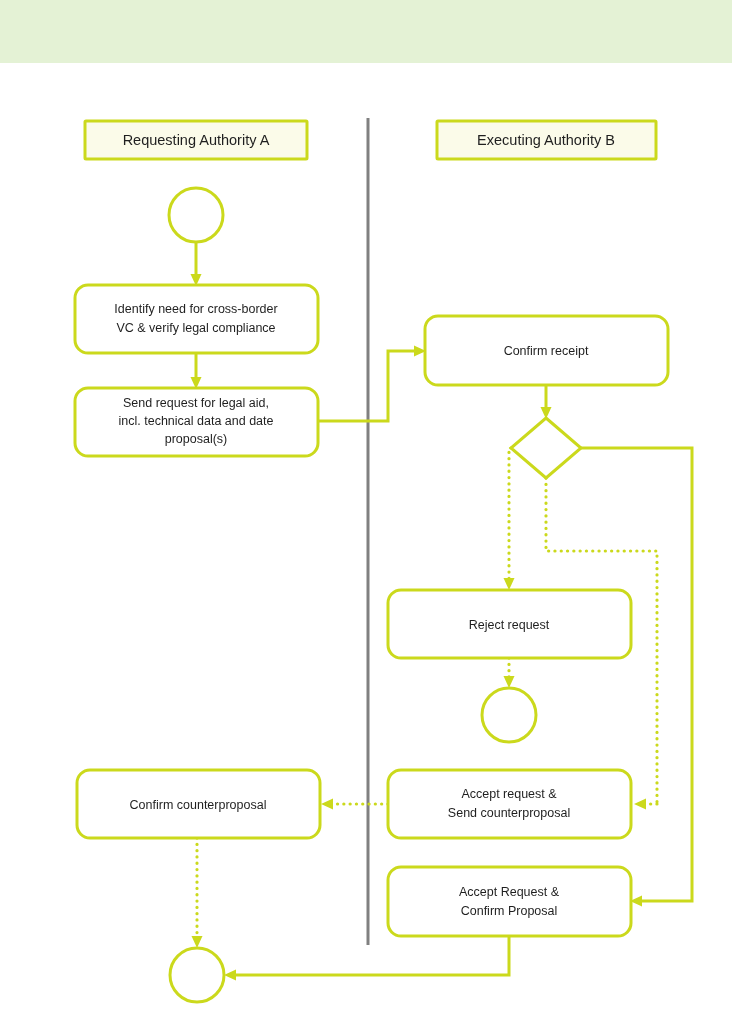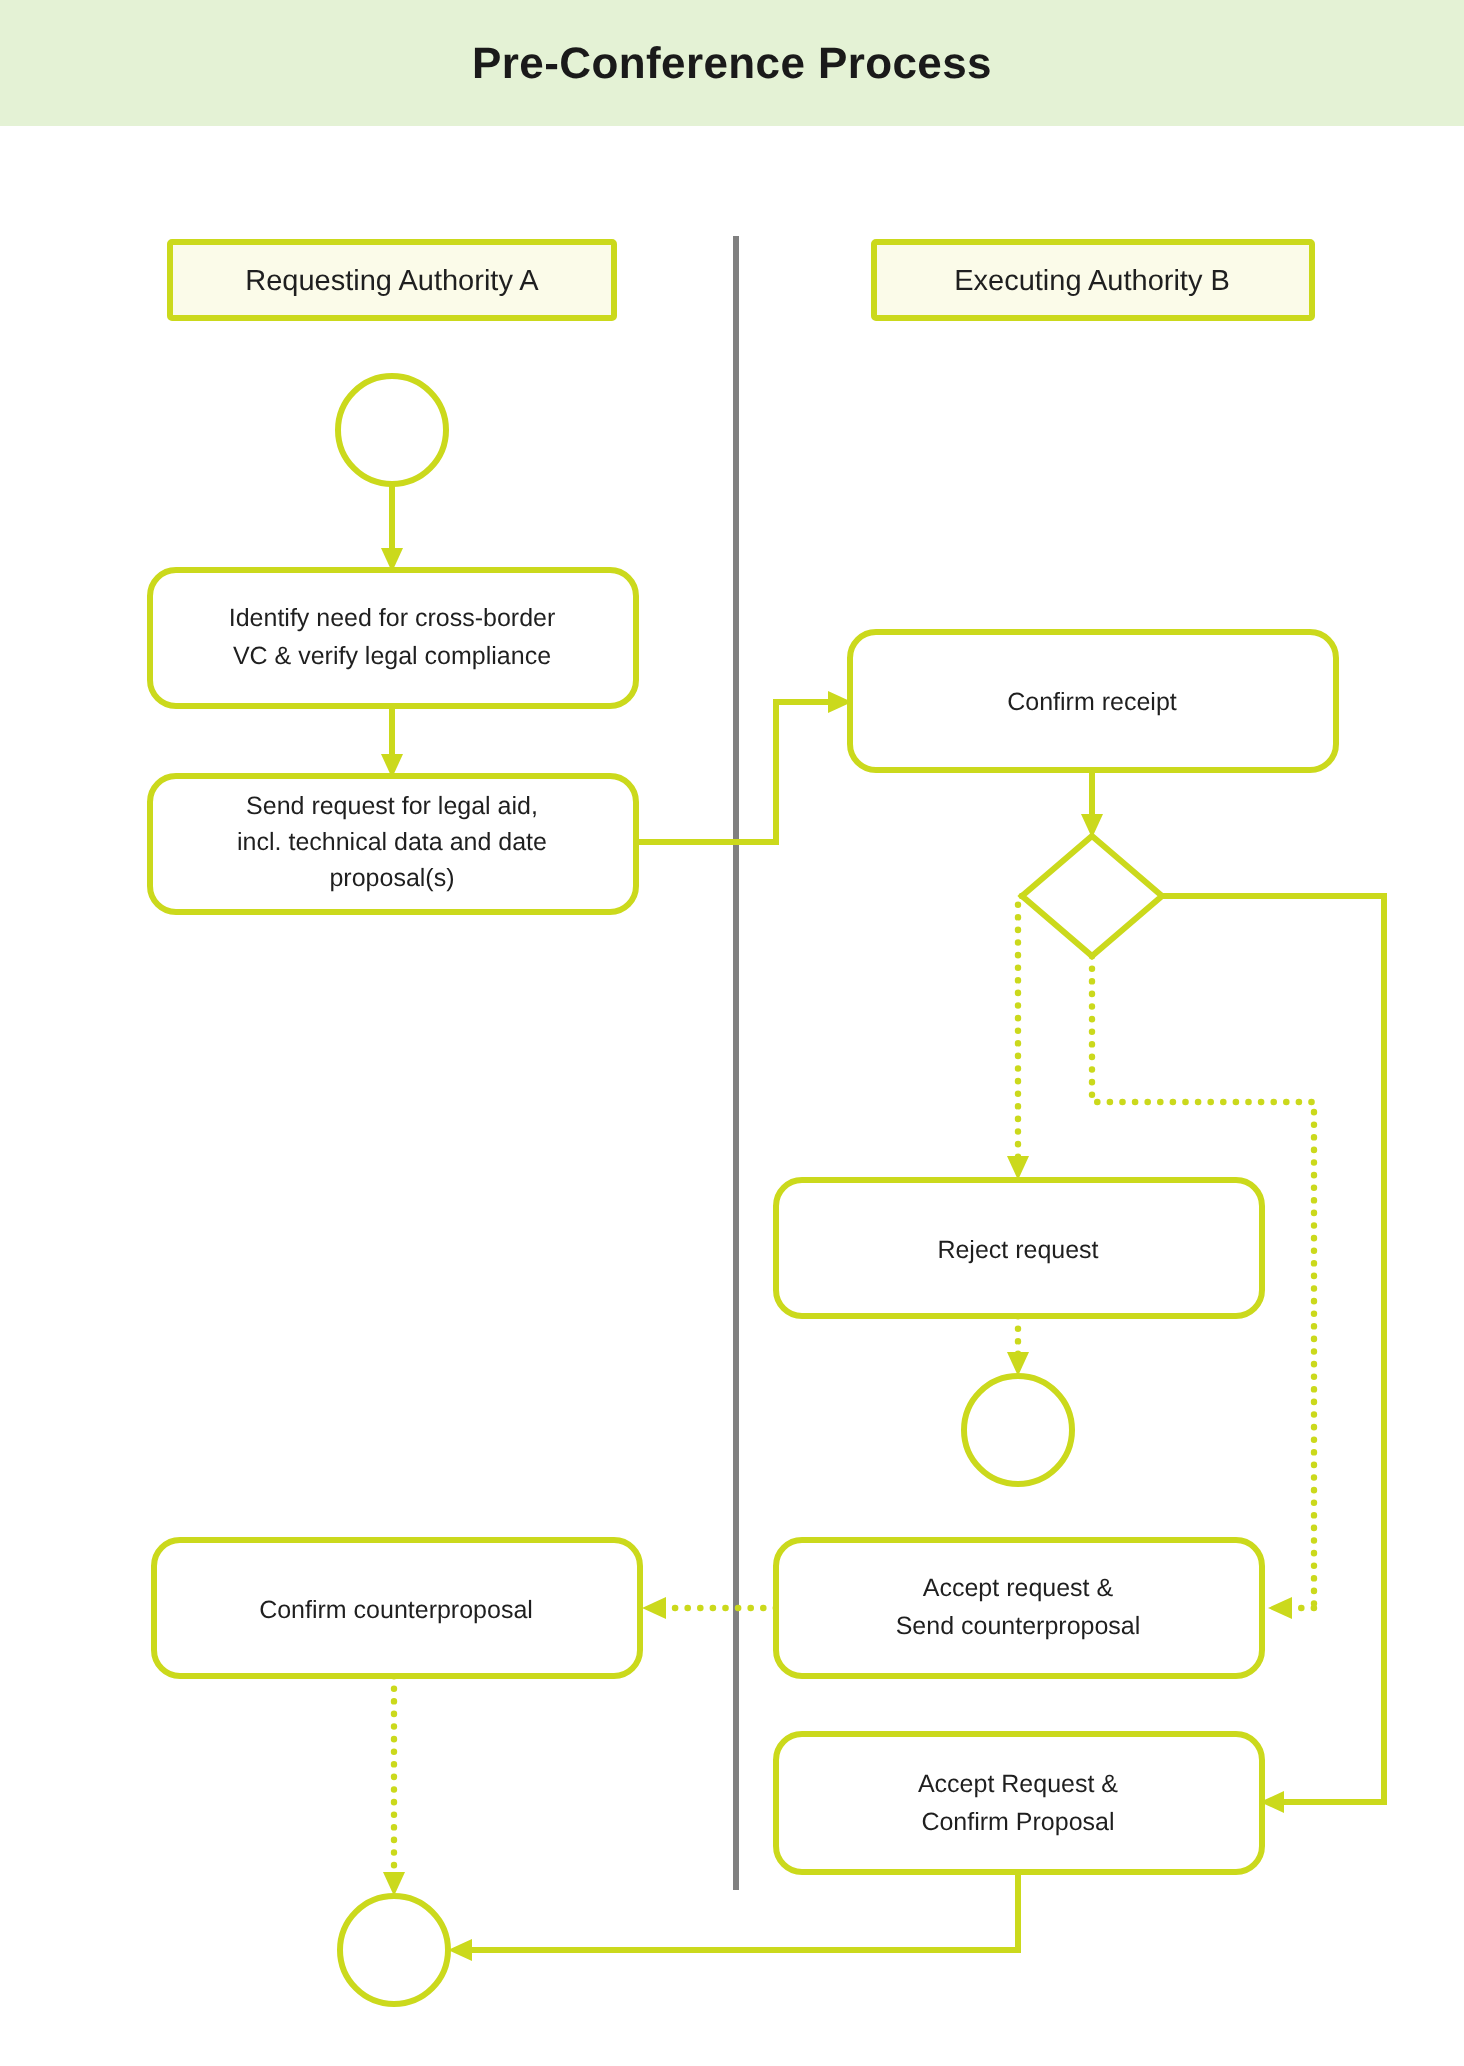--- a/index.html
+++ b/index.html
@@ -99,21 +99,20 @@
     stroke: #808080;
     stroke-width: 3;
   }
 </style>
 </head>
 <body>
 
 <div id="page">
 
   <div id="title-band"></div>
-  <div id="title-text">Pre-Conference Process</div>
 
   <svg id="canvas" width="732" height="1033" viewBox="0 0 732 1033">
 
     <line class="lane-divider" x1="368" y1="118" x2="368" y2="945"></line>
 
     <g>
       <rect class="shape-lane" x="85" y="121" width="222" height="38" rx="1" ry="1"></rect>
       <text class="lane-label" x="196" y="145" text-anchor="middle">Requesting Authority A</text>
     </g>
 

